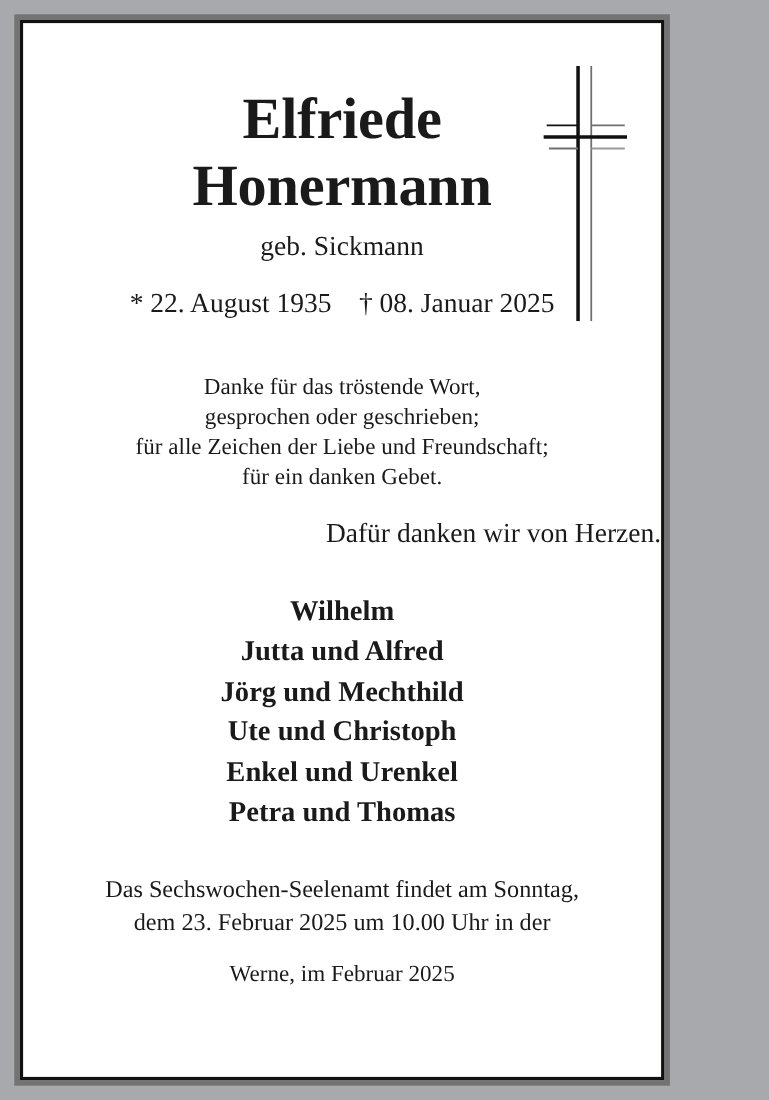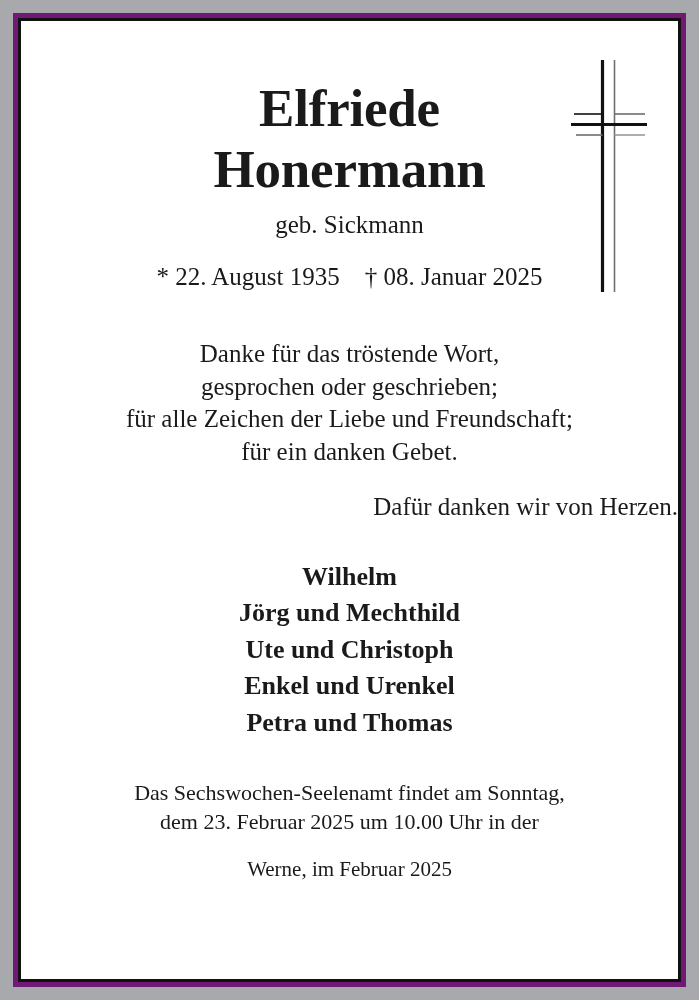--- a/index.html
+++ b/index.html
@@ -12,23 +12,23 @@
     background: #a7a9ac;
     font-family: "Liberation Serif", "DejaVu Serif", serif;
     overflow: hidden;
   }
 
   
   #obituary-frame {
     position: absolute;
     left: 13px;
     top: 13px;
-    width: 673px;
+    width: 596px;
     height: 974px;
-    background: #701a75;
+    background: #737373;
     box-sizing: border-box;
     padding: 5px;
   }
   #obituary-card {
     width: 100%;
     height: 100%;
     box-sizing: border-box;
     border: 3px solid #111111;
     background: #ffffff;
     position: relative;
@@ -69,21 +69,21 @@
     margin-top: 9px;
   }
 
   .dates-line {
     font-size: 25px;
     margin-top: 23px;
     white-space: pre;
   }
 
   .verse {
-    font-size: 25px;
+    font-size: 21px;
     line-height: 1.31;
     margin-top: 47px;
   }
   .verse div { white-space: nowrap; }
 
   .thanks-line {
     font-size: 25px;
     margin-top: 24px;
     text-align: right;
   }
@@ -139,20 +139,21 @@
         <div>Danke für das tröstende Wort,</div>
         <div>gesprochen oder geschrieben;</div>
         <div>für alle Zeichen der Liebe und Freundschaft;</div>
         <div>für ein danken Gebet.</div>
       </div>
 
       <div class="thanks-line">Dafür danken wir von Herzen.</div>
 
       <div class="survivors">
         <div>Wilhelm</div>
+        <div>Jutta und Alfred</div>
         <div>Jörg und Mechthild</div>
         <div>Ute und Christoph</div>
         <div>Enkel und Urenkel</div>
         <div>Petra und Thomas</div>
       </div>
 
       <div class="service-note">
         <div>Das Sechswochen-Seelenamt findet am Sonntag,</div>
         <div>dem 23. Februar 2025 um 10.00 Uhr in der</div>
       </div>

